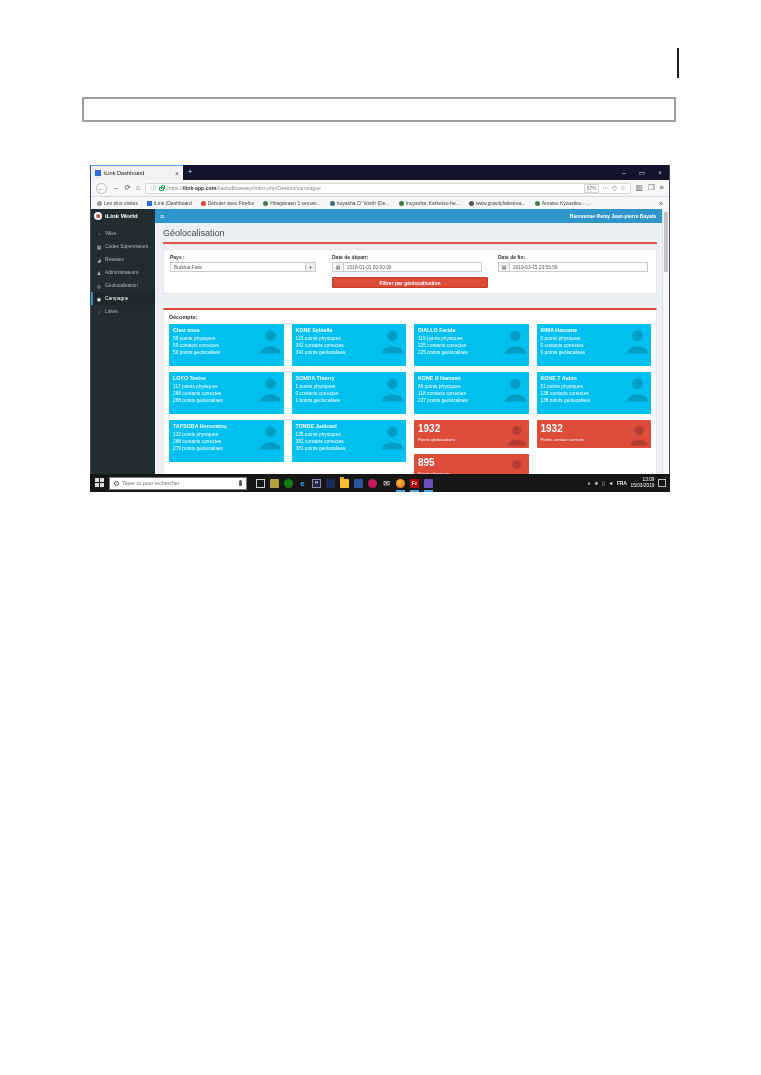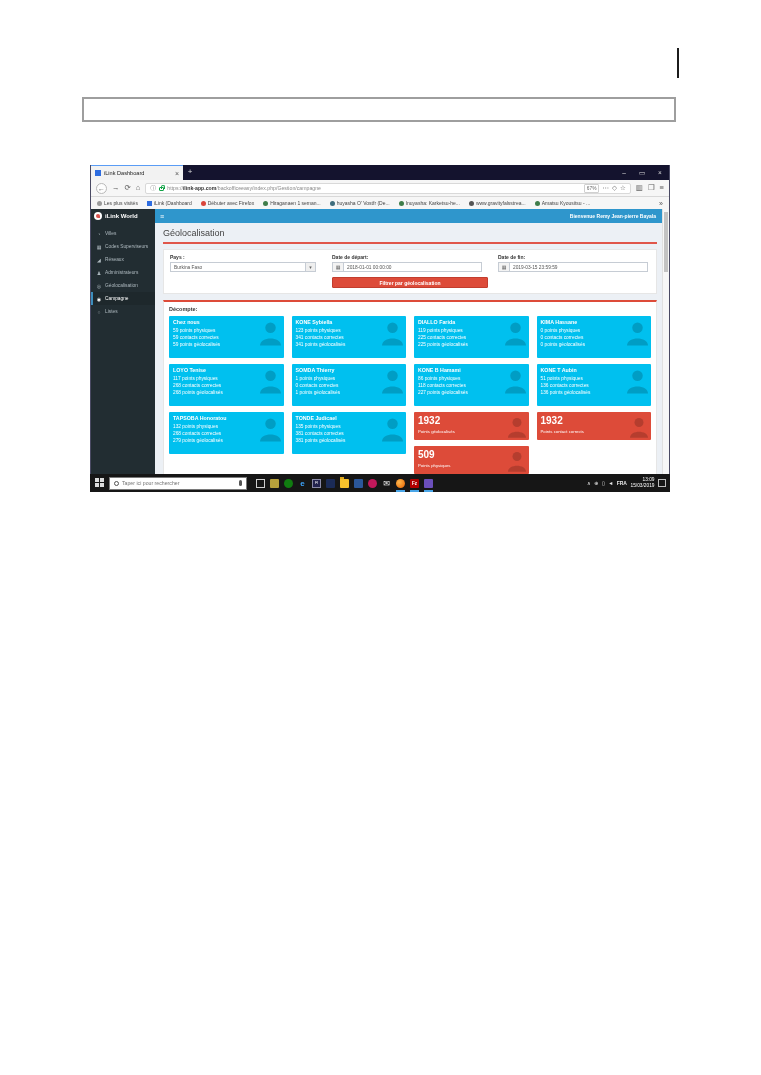--- a/index.html
+++ b/index.html
@@ -70,21 +70,21 @@
   .field { display:flex; flex-direction:column; }
   .f-label { font-size:5px; font-weight:bold; color:#333; margin-bottom:2px; }
   .control { height:10px; border:1px solid #c6ccd4; background:#fff; display:flex; align-items:center; font-size:4.8px; color:#555; }
   .select { width:146px; padding-left:3px; }
   .select .caret { margin-left:auto; width:10px; height:100%; background:#efefef; border-left:1px solid #c6ccd4; display:flex; align-items:center; justify-content:center; color:#666; font-size:5px; }
   .igroup { width:150px; }
   .igroup .addon { width:11px; height:100%; background:#f3f3f3; border-right:1px solid #c6ccd4; display:flex; align-items:center; justify-content:center; font-size:5px; color:#666; }
   .igroup .val { padding-left:3px; }
   .filter-btn { margin:5px 0 0 162px; width:156px; height:11px; background:#dd4b39; border:1px solid #c23d2e; border-radius:1px; color:#fff; font-size:5px; font-weight:bold; display:flex; align-items:center; justify-content:center; font-family:"Liberation Sans",sans-serif; }
 
-  .count-panel { margin-top:6px; border-top:2px solid #dd4b39; padding:3px 5px 6px 5px; height:176px; }
+  .count-panel { margin-top:14px; border-top:2px solid #dd4b39; padding:3px 5px 6px 5px; height:176px; }
   .count-label { font-size:5.5px; font-weight:bold; color:#333; margin:1px 0 4px 0; }
   .cols { display:flex; gap:8px; align-items:flex-start; }
   .col { display:flex; flex-direction:column; gap:6px; width:116px; }
   .card { position:relative; height:42px; background:#00c0ef; color:#fff; padding:3px 4px; border-radius:1px; overflow:hidden; }
   .card .name { font-size:5.3px; font-weight:bold; margin-bottom:1.5px; white-space:nowrap; }
   .card .line { font-size:4.8px; line-height:1.55; white-space:nowrap; }
   .sil { position:absolute; right:3px; top:4px; }
   .card.red { background:#dd4b39; height:28px; }
   .card.red .big { font-size:10px; font-weight:bold; line-height:1.1; }
   .card.red .tlabel { font-size:4.3px; margin-top:2.5px; white-space:nowrap; }
@@ -389,21 +389,21 @@
                     <div class="big">1932</div>
                     <div class="tlabel">Points géolocalisés</div>
                     <svg class="sil" width="18" height="22" viewBox="0 0 20 24">
                         <g fill="rgba(0,0,0,0.18)">
                           <circle cx="10" cy="7" r="5"></circle>
                           <path d="M0 24 C0 15 20 15 20 24 Z"></path>
                         </g>
                       </svg>
                   </div>
                   <div class="card red">
-                    <div class="big">509</div>
+                    <div class="big">895</div>
                     <div class="tlabel">Points physiques</div>
                     <svg class="sil" width="18" height="22" viewBox="0 0 20 24">
                         <g fill="rgba(0,0,0,0.18)">
                           <circle cx="10" cy="7" r="5"></circle>
                           <path d="M0 24 C0 15 20 15 20 24 Z"></path>
                         </g>
                       </svg>
                   </div>
                 </div>
 

